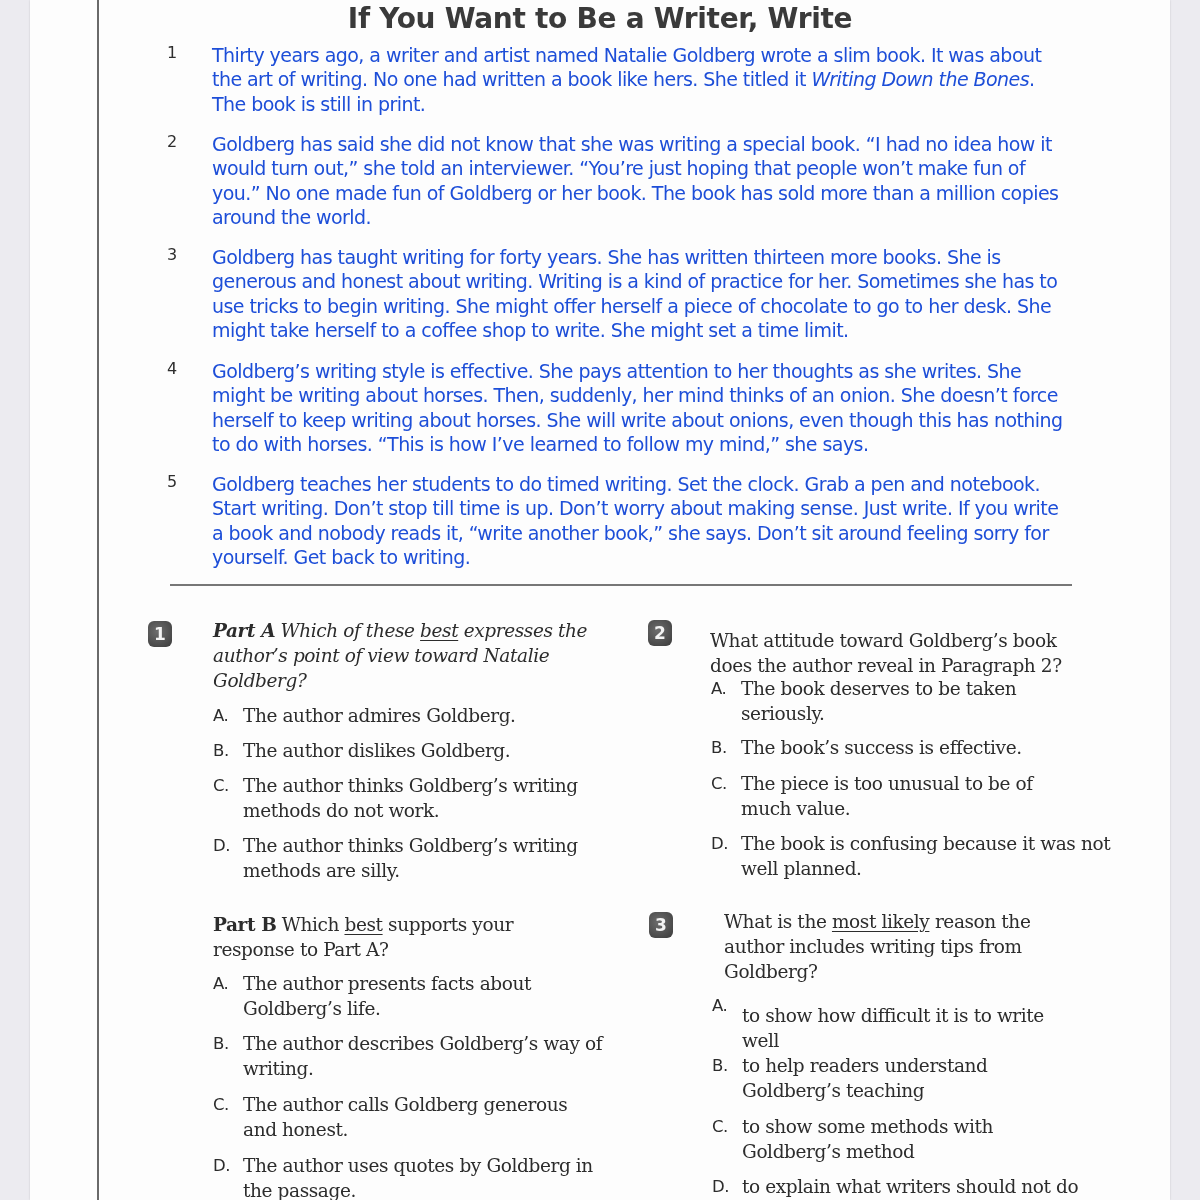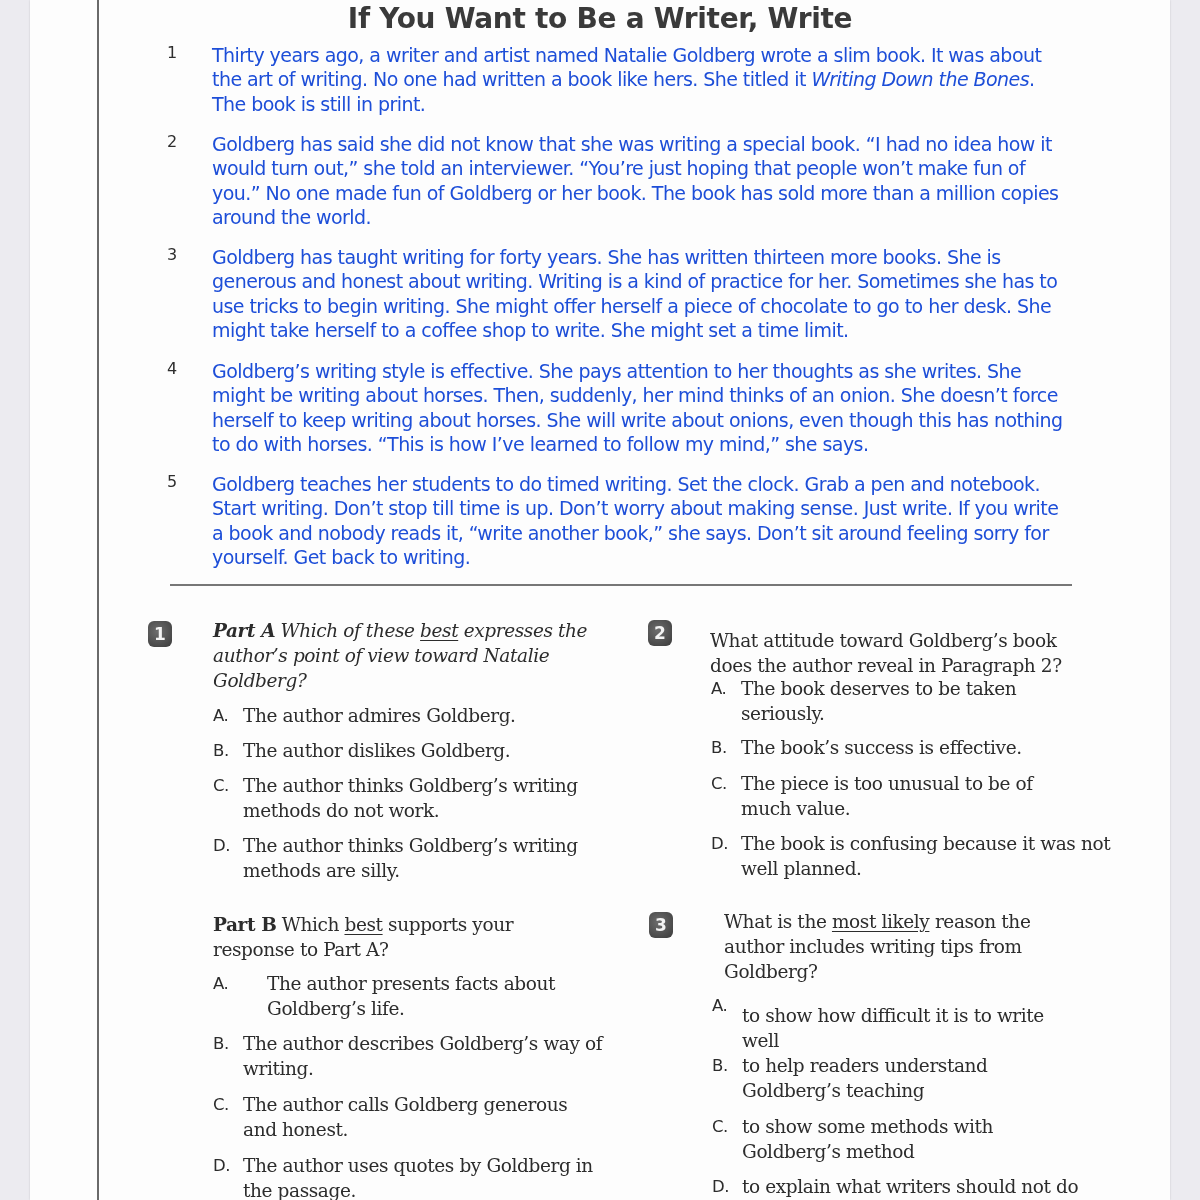--- a/index.html
+++ b/index.html
@@ -104,21 +104,21 @@
     </div>
     <div class="opt" style="left:183px; top:833px; width:420px;">
       <span class="lt">D.</span>
       <span class="ot" style="width:375px;">The author thinks Goldberg’s writing methods are silly.</span>
     </div>
 
     <div class="stem" style="left:183px; top:912px; width:360px;"><b>Part B</b> <span>Which </span><span class="u">best</span><span> supports your response to Part A?</span></div>
 
     <div class="opt" style="left:183px; top:971px; width:420px;">
       <span class="lt">A.</span>
-      <span class="ot" style="width:330px;margin-left:24px;">The author presents facts about Goldberg’s life.</span>
+      <span class="ot" style="width:330px;">The author presents facts about Goldberg’s life.</span>
     </div>
     <div class="opt" style="left:183px; top:1031px; width:420px;">
       <span class="lt">B.</span>
       <span class="ot" style="width:370px;">The author describes Goldberg’s way of writing.</span>
     </div>
     <div class="opt" style="left:183px; top:1092px; width:420px;">
       <span class="lt">C.</span>
       <span class="ot" style="width:360px;">The author calls Goldberg generous and honest.</span>
     </div>
     <div class="opt" style="left:183px; top:1153px; width:420px;">

